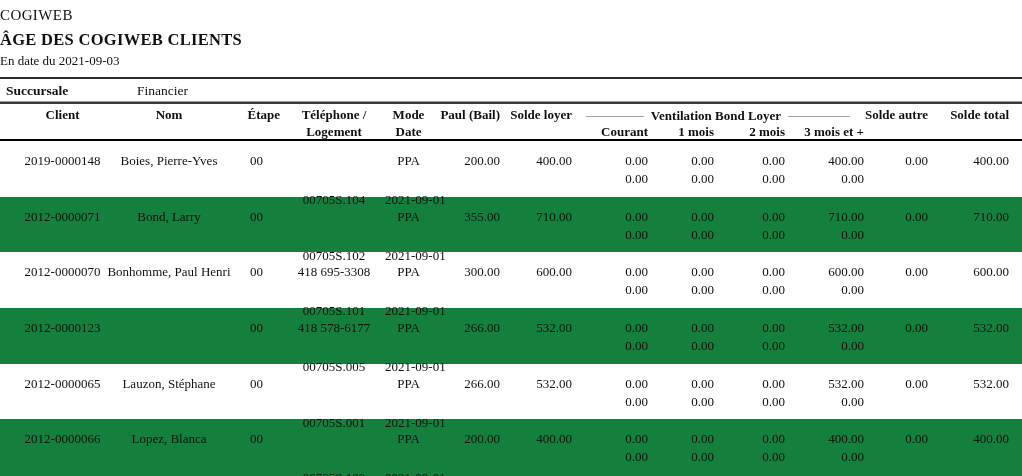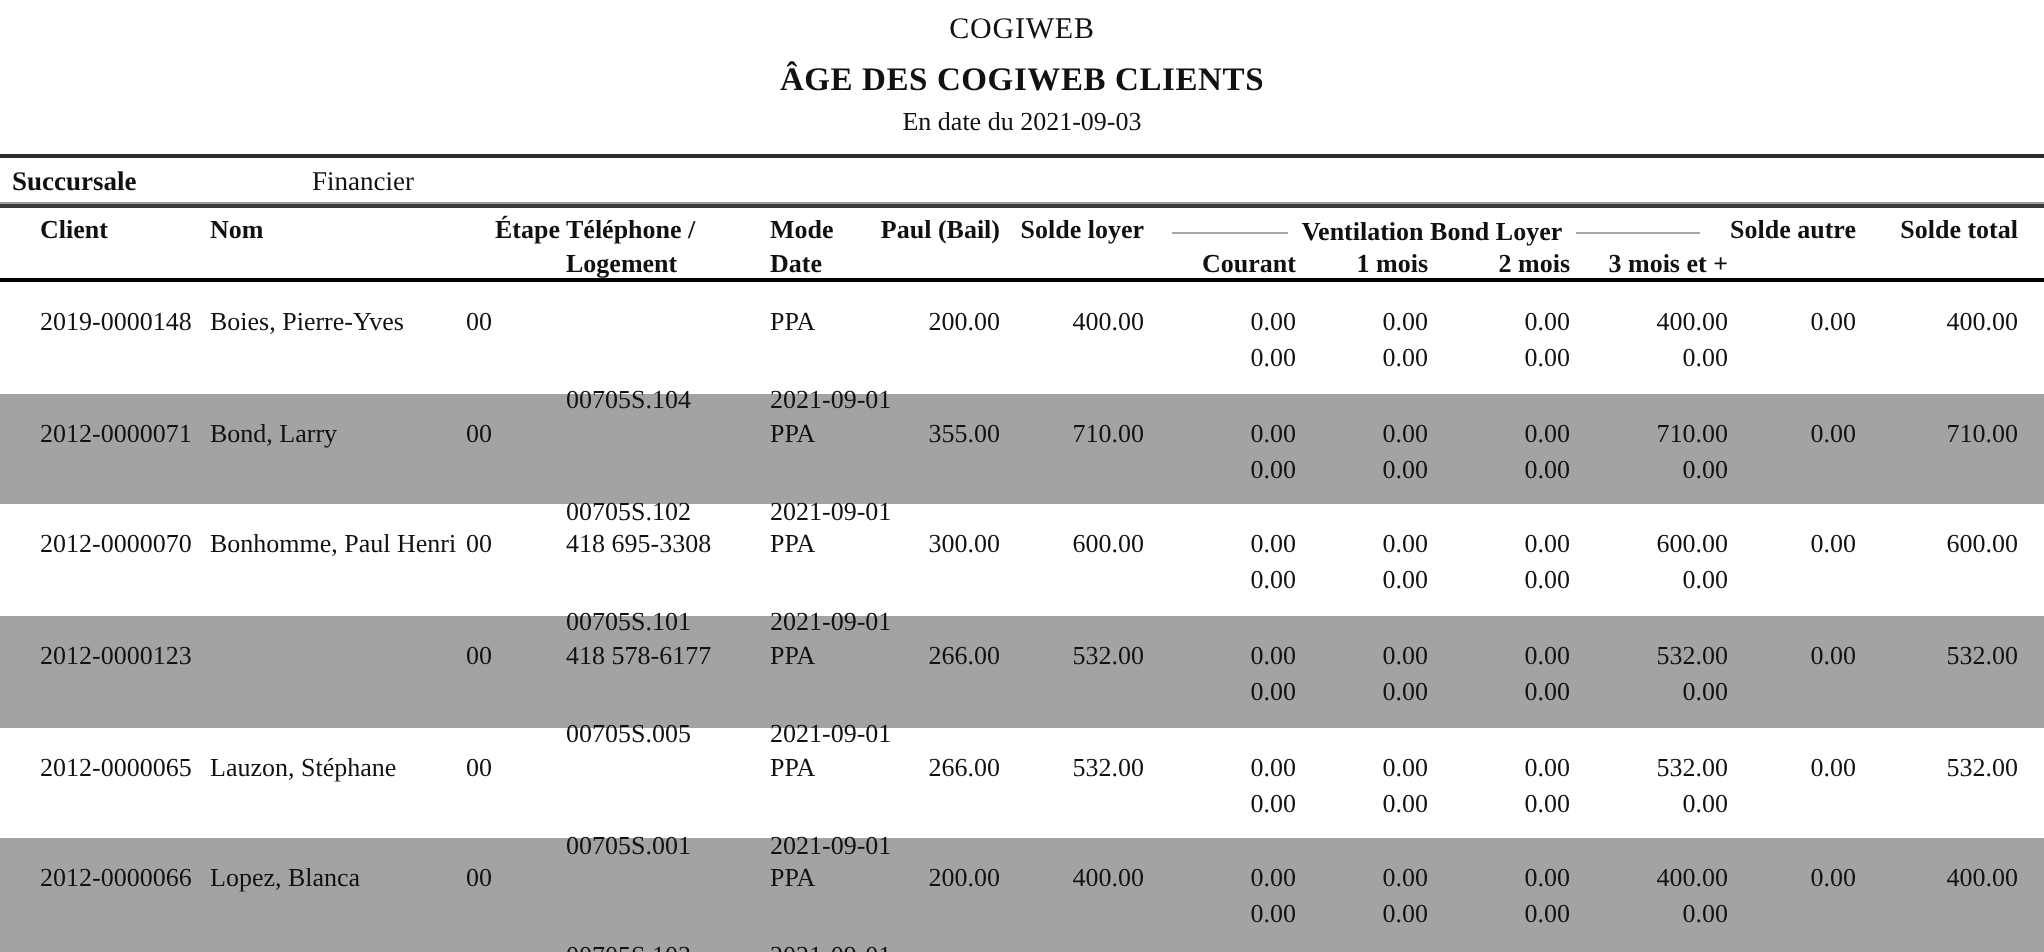--- a/index.html
+++ b/index.html
@@ -4,59 +4,59 @@
 <style>
   * { box-sizing: border-box; }
   html,body { margin:0; padding:0; }
   body {
     width:1022px; height:476px; overflow:hidden; background:#fff;
     font-family:"Liberation Serif","DejaVu Serif",serif; color:#111;
   }
   .page { position:relative; width:1022px; height:476px; }
 
   
-  .titles { text-align:center; padding-top:7px; }
+  .titles { padding-top:7px; }
   .company { font-size:15px; letter-spacing:.4px; }
   .rtitle  { font-size:16.5px; font-weight:bold; margin-top:6px; letter-spacing:.3px; }
   .rdate   { font-size:13px; margin-top:3px; }
 
   
   .rule-top   { height:0; border-top:2px solid #2a2a2a; margin-top:8px; }
   .rule-mid   { height:0; border-top:1px solid #9a9a9a; border-bottom:2px solid #3a3a3a; }
   .rule-black { height:0; border-top:2px solid #000; }
 
   
   .filter { position:relative; height:22px; font-size:13.5px;padding-left:28px; }
   .flabel { position:absolute; left:6px;  top:4px; font-weight:bold; }
-  .fvalue { position:absolute; left:156px; top:4px; }
+  .fvalue { position:absolute; left:137px; top:4px; }
 
   
   .grid {
     display:grid;
     grid-template-columns:105px 128px 47px 105px 47px 68px 72px 76px 66px 71px 79px 64px 81px 1fr;
   }
   .c1{grid-column:1;padding-left:20px;} .c2{grid-column:2;} .c3{grid-column:3;}
   .c4{grid-column:4;padding-left:3px;}  .c5{grid-column:5;} .c6{grid-column:6;}
   .c7{grid-column:7;} .c8{grid-column:8;} .c9{grid-column:9;} .c10{grid-column:10;}
   .c11{grid-column:11;} .c12{grid-column:12;} .c13{grid-column:13;}
   .r1{grid-row:1;} .r2{grid-row:2;} .r3{grid-row:3;}
-  .l{text-align:left;} .rt{text-align:right;}
+  .l{text-align:center;} .rt{text-align:right;}
   .cell,.hc { white-space:nowrap; line-height:16px; font-size:13px; }
 
   
   .thead { padding-top:3px; height:35px; grid-template-rows:17px 15px; font-weight:bold; }
   .group { grid-column:8/12; grid-row:1; display:flex; align-items:center;
            justify-content:center; gap:7px; font-weight:bold; font-size:13px; }
   .dash  { height:1px; background:#a6a6a6; flex:0 0 auto; margin-top:1px; }
   .dash.left  { width:58px; }
   .dash.right { width:62px; }
 
   
   .row { height:55.7px; padding-top:12px; grid-template-rows:18px 21px 14px; }
-  .row.alt { background:#a3a3a3; }
+  .row.alt { background:#15803d; }
   .row:last-child { height:60px; }
 </style>
 </head>
 <body>
 
 <div class="page">
 
   <div class="titles">
     <div class="company">COGIWEB</div>
     <div class="rtitle">ÂGE DES COGIWEB CLIENTS</div>

